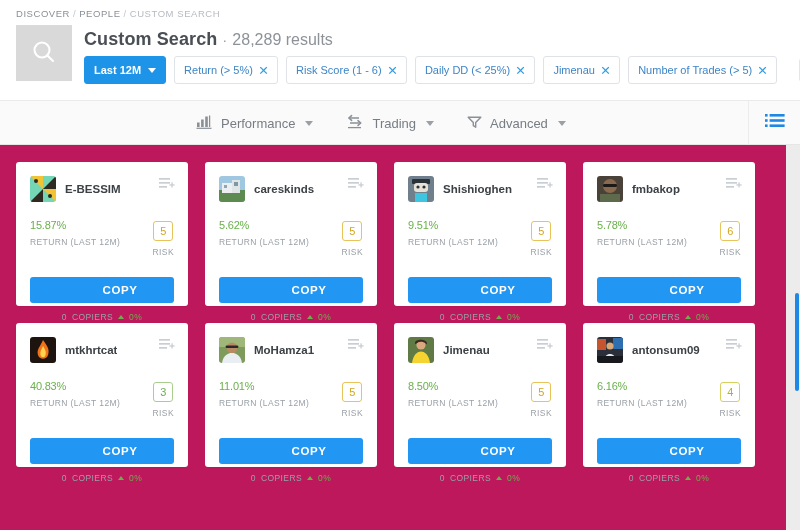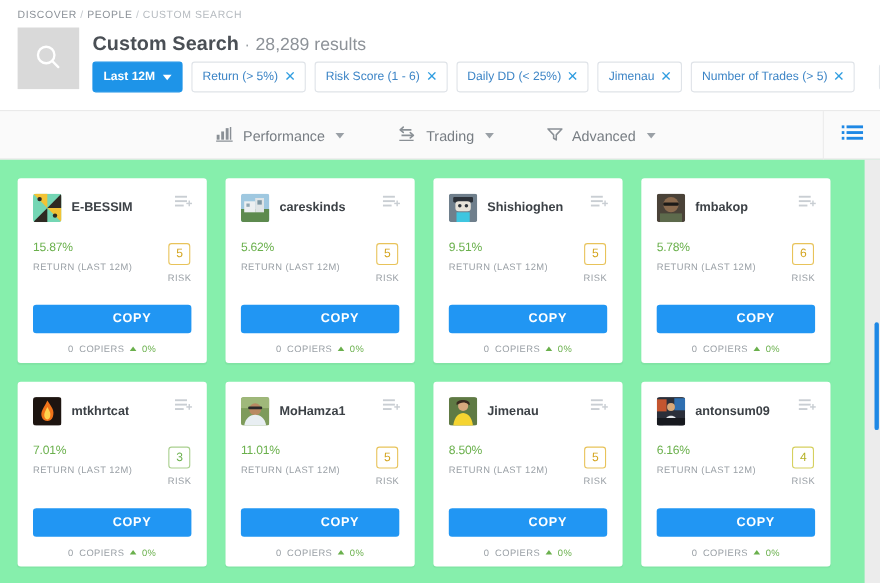--- a/index.html
+++ b/index.html
@@ -2,21 +2,21 @@
 <html><head>
 <meta charset="utf-8">
 <style>
   html,body{margin:0;padding:0;}
   body{
     width:800px;height:530px;overflow:hidden;
     background:#f0f0f0;
     font-family:"Liberation Sans","DejaVu Sans",sans-serif;
     -webkit-font-smoothing:antialiased;
   }
-  .page{position:relative;width:800px;height:530px;overflow:hidden;background:#86efac;}
+  .page{position:relative;width:800px;height:530px;overflow:hidden;background:#be185d;}
 
   
   .header{
     position:absolute;left:0;top:0;width:800px;height:100px;
     background:#ffffff;box-sizing:border-box;
   }
   .breadcrumb{
     position:absolute;left:16px;top:8px;
     font-size:9.5px;letter-spacing:.55px;color:#9aa0a6;white-space:nowrap;
   }
@@ -63,21 +63,21 @@
   .pill.seeall{border-color:#e2e6ea;color:#3d85c6;padding:0 9px;}
   .pill-spacer{width:6px;}
 
   
   .toolbar{
     position:absolute;left:0;top:100px;width:800px;height:45px;
     background:#fafafa;border-top:1px solid #eaeaea;border-bottom:1px solid #e6e6e6;
     box-sizing:border-box;
   }
   .tb-items{
-    position:absolute;left:196px;top:0;height:44px;display:flex;align-items:center;gap:48px;
+    position:absolute;left:196px;top:0;height:44px;display:flex;align-items:center;gap:33px;
   }
   .tb-item{
     display:flex;align-items:center;gap:8px;font-size:13px;color:#777d83;cursor:pointer;
   }
   .tb-item .ti-caret{
     width:0;height:0;border-left:4px solid transparent;border-right:4px solid transparent;
     border-top:5px solid #9aa0a6;margin-left:2px;
   }
   .tb-right{
     position:absolute;right:0;top:0;height:44px;width:52px;
@@ -86,21 +86,21 @@
   }
 
   
   .grid{
     position:absolute;left:0;top:145px;width:786px;height:385px;
     padding:17px 0 0 16px;box-sizing:border-box;
     display:flex;flex-wrap:wrap;gap:17px;align-content:flex-start;
     overflow:hidden;
   }
   .card{
-    width:172px;height:168px;background:#fff;border-radius:3px;
+    width:172px;height:144px;background:#fff;border-radius:3px;
     box-sizing:border-box;padding:14px 14px 0 14px;position:relative;
     box-shadow:0 1px 1px rgba(0,0,0,.045);
   }
   .card-top{display:flex;align-items:center;}
   .avatar{
     width:26px;height:26px;border-radius:3px;flex:0 0 26px;
     background-size:cover;background-position:center;overflow:hidden;
     position:relative;
   }
   .avatar svg{display:block;width:26px;height:26px;}
@@ -433,21 +433,21 @@
         </div>
         <div class="addlist"><svg width="16" height="14" viewBox="0 0 16 14" aria-hidden="true">
             <rect x="0" y="1" width="11" height="1.7" fill="#c9ced3"></rect>
             <rect x="0" y="5" width="11" height="1.7" fill="#c9ced3"></rect>
             <rect x="0" y="9" width="8" height="1.7" fill="#c9ced3"></rect>
             <rect x="10.4" y="7.3" width="5.2" height="1.3" fill="#c9ced3"></rect>
             <rect x="12.4" y="5.3" width="1.3" height="5.2" fill="#c9ced3"></rect>
           </svg></div>
         <div class="stats">
           <div class="ret-wrap">
-            <div class="ret-val">7.01%</div>
+            <div class="ret-val">40.83%</div>
             <div class="ret-lbl">RETURN (LAST 12M)</div>
           </div>
           <div class="risk-wrap">
             <div class="risk-badge low">3</div>
             <div class="risk-lbl">RISK</div>
           </div>
         </div>
         <div class="copy-btn">COPY</div>
         <div class="copiers">
           <span>0</span>

